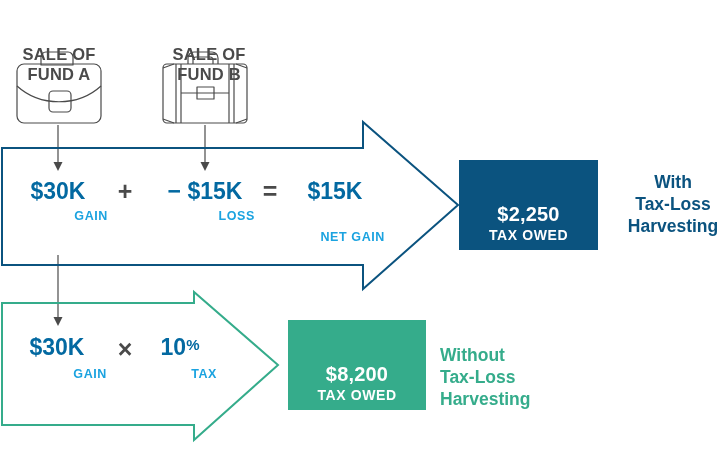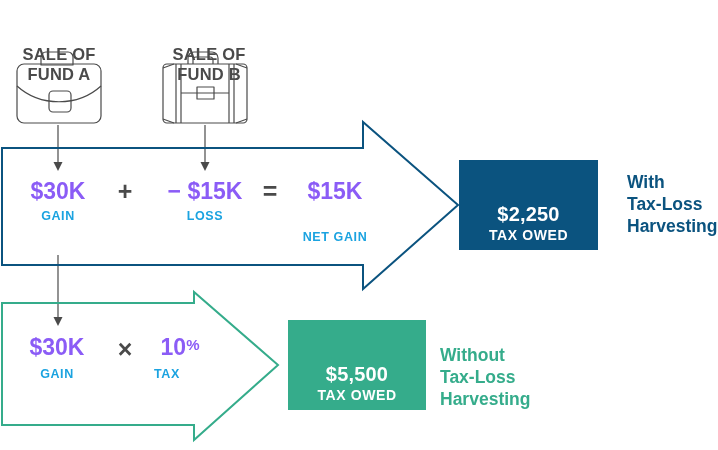--- a/index.html
+++ b/index.html
@@ -37,37 +37,37 @@
     white-space: pre-line;
     margin-top: 44px;
   }
   #heading-fund-a { left: 0px;   top: 0px; width: 118px; }
   #heading-fund-b { left: 150px; top: 0px; width: 118px; }
 
   
   .fig-amount {
     font-size: 23px;
     font-weight: bold;
-    color: #8b5cf6;
+    color: #0369a1;
     text-align: center;
     line-height: 26px;
     white-space: nowrap;
   }
   .fig-amount .sup {
     font-size: 15px;
     vertical-align: baseline;
     position: relative;
     top: -5px;
   }
   .fig-label {
     font-size: 12.5px;
     font-weight: bold;
     color: #1ba3e0;
     letter-spacing: 0.6px;
-    text-align: center;
+    text-align: right;
     line-height: 15px;
     white-space: nowrap;
   }
   .fig-operator {
     font-size: 25px;
     font-weight: bold;
     color: #4a4a4a;
     text-align: center;
     line-height: 26px;
   }
@@ -113,21 +113,21 @@
   #result-box-with    { left: 459px; top: 160px; width: 139px; height: 90px; background: #0b537f; }
   #result-box-without { left: 288px; top: 320px; width: 138px; height: 90px; background: #35ac8b; }
 
   
   .outcome-caption {
     font-size: 17.5px;
     font-weight: bold;
     line-height: 22px;
     white-space: pre-line;
   }
-  #caption-with    { left: 627px; top: 171px; width: 92px;  color: #0b537f; }
+  #caption-with    { left: 627px; top: 171px; width: 92px;  color: #0b537f; text-align: center; }
   #caption-without { left: 440px; top: 344px; width: 150px; color: #35ac8b; text-align: left; }
 </style>
 </head>
 <body>
 
 <svg id="canvas" viewBox="0 0 718 450" xmlns="http://www.w3.org/2000/svg">
 
   <g fill="none" stroke="#4a4a4a" stroke-width="1.2" stroke-linejoin="round">
     <path d="M46 52 h22 a5 5 0 0 1 5 5 v8 h-32 v-8 a5 5 0 0 1 5 -5 z"></path>
     <rect x="17" y="64" width="84" height="59" rx="7"></rect>
@@ -200,19 +200,19 @@
 
 <div class="abs fig-amount" id="r2-gain-amount">$30K</div>
 <div class="abs fig-label" id="r2-gain-label">GAIN</div>
 
 <div class="abs fig-operator" id="r2-times">×</div>
 
 <div class="abs fig-amount" id="r2-tax-amount"><span>10</span><span class="sup">%</span></div>
 <div class="abs fig-label" id="r2-tax-label">TAX</div>
 
 <div class="abs result-box" id="result-box-without">
-  <div class="result-value">$5,500</div>
+  <div class="result-value">$8,200</div>
   <div class="result-caption">TAX OWED</div>
 </div>
 
 <div class="abs outcome-caption" id="caption-without">Without
 Tax-Loss
 Harvesting</div>
 
 </body></html>

